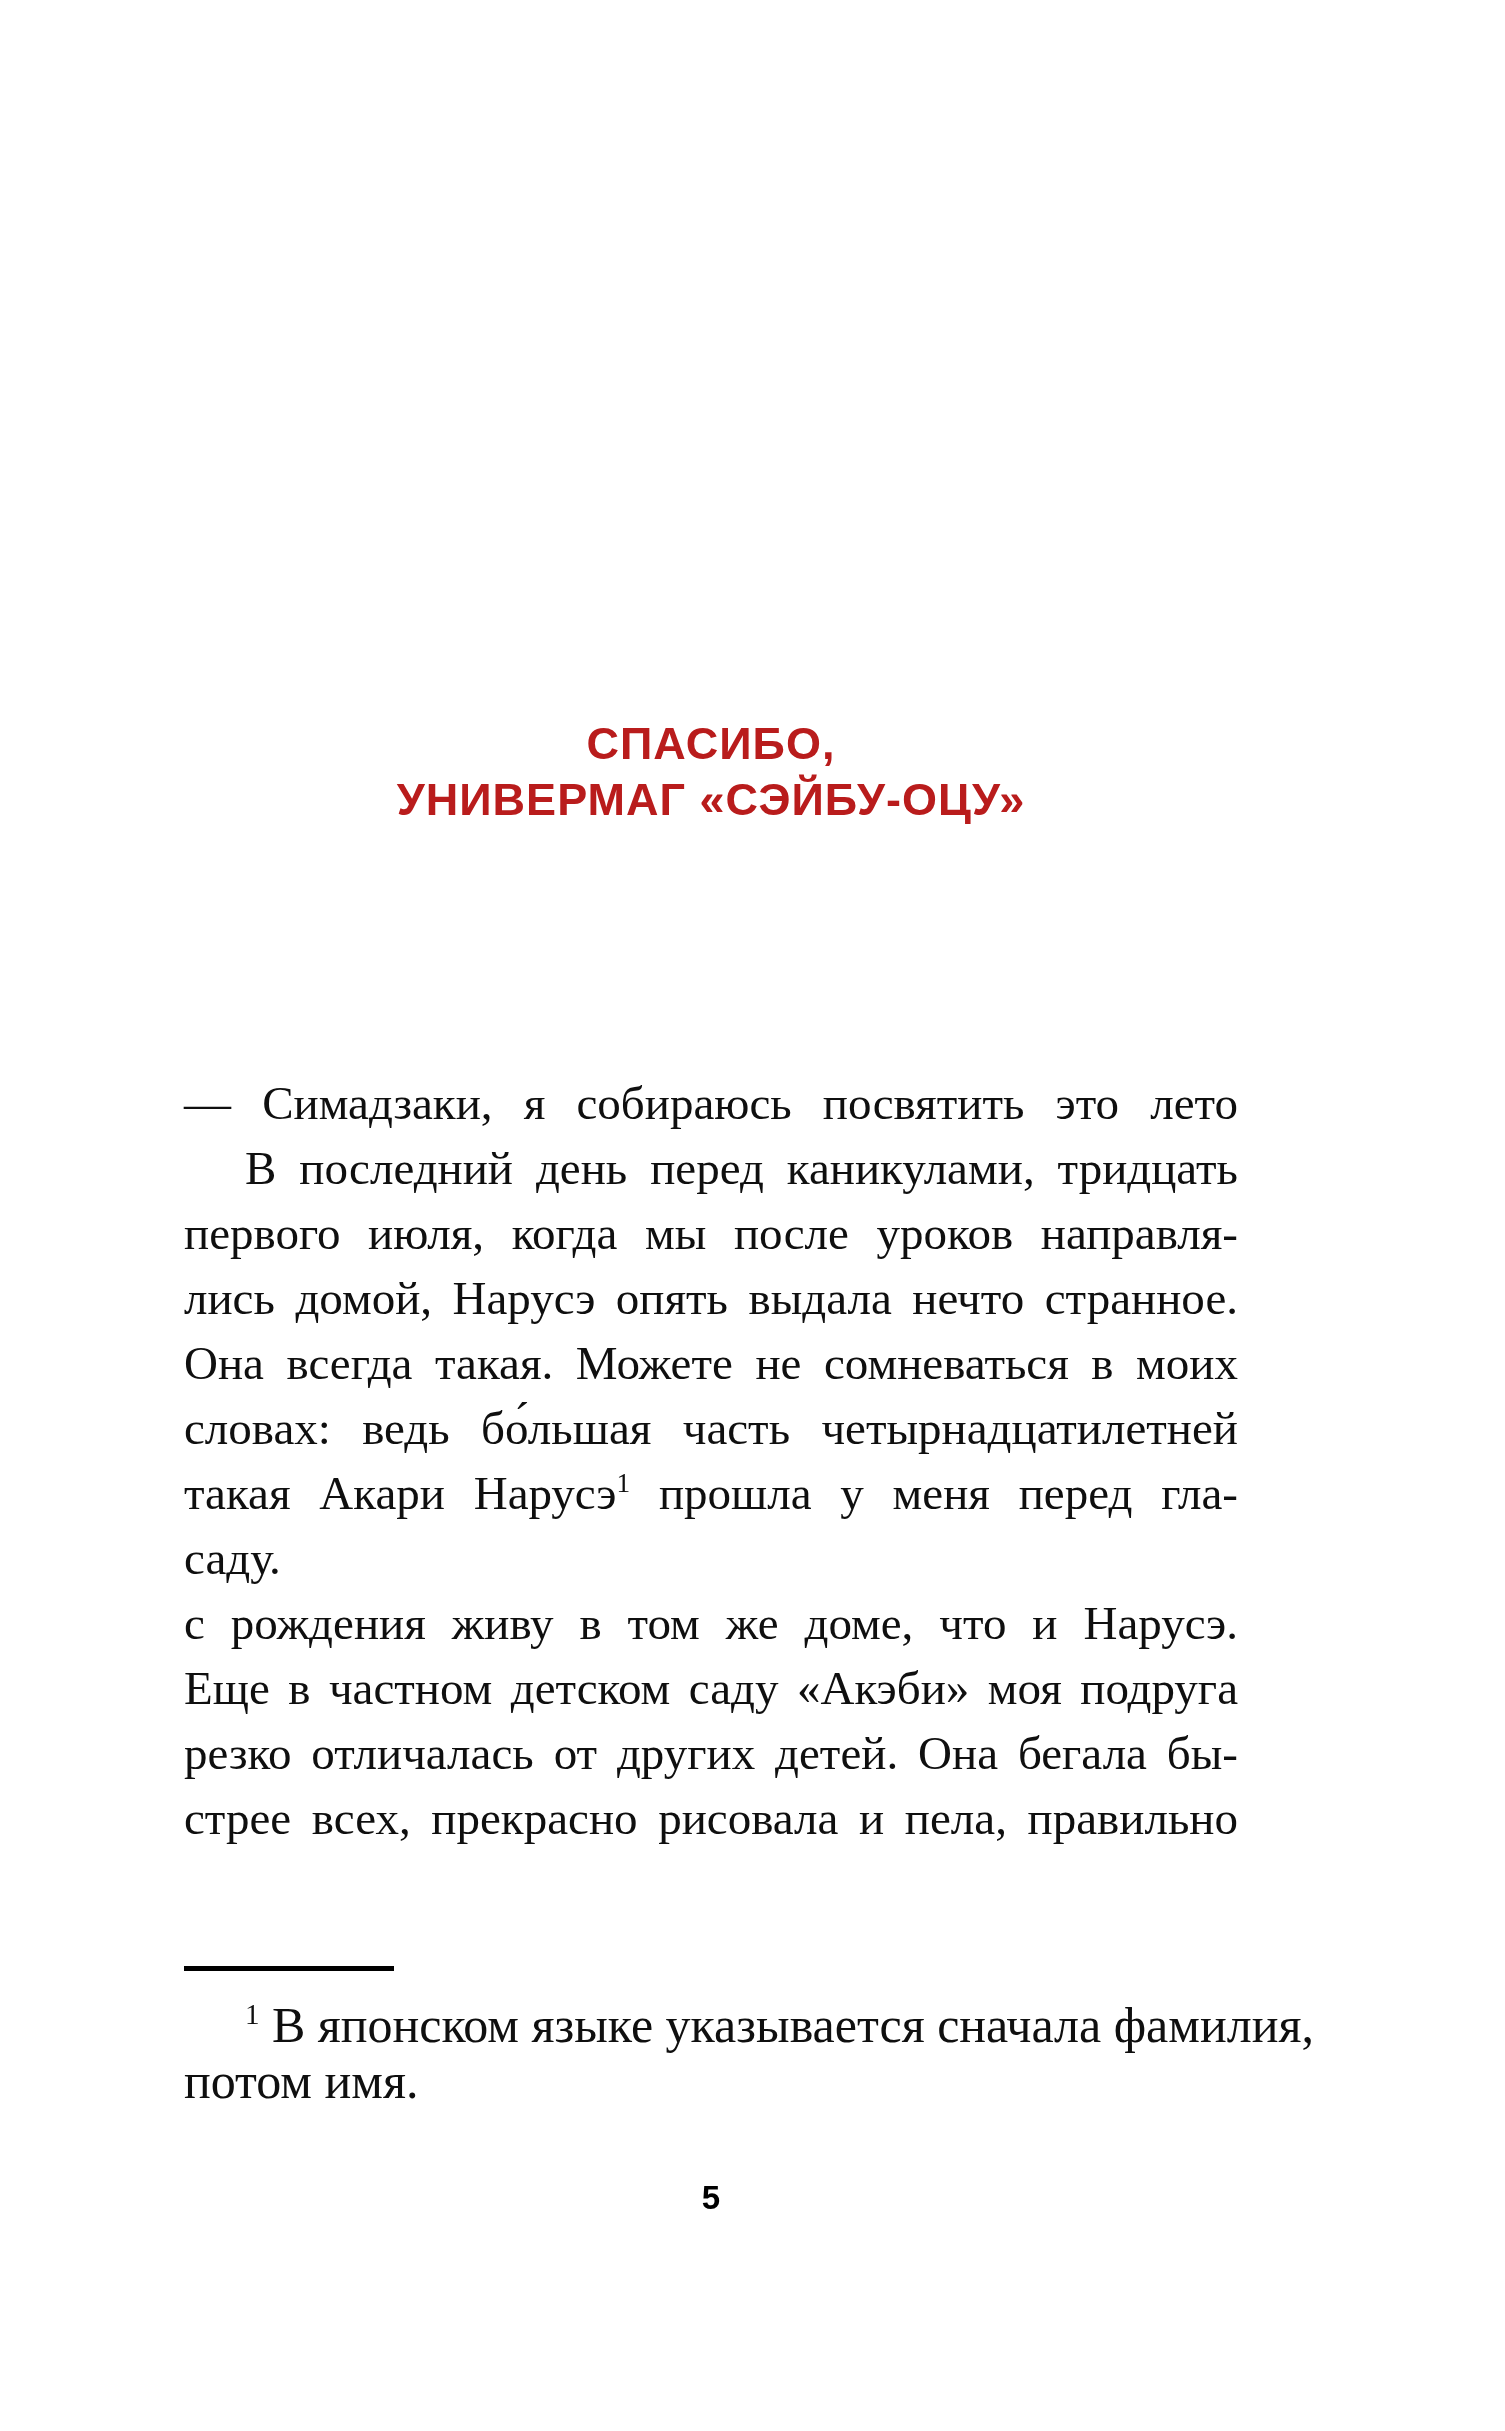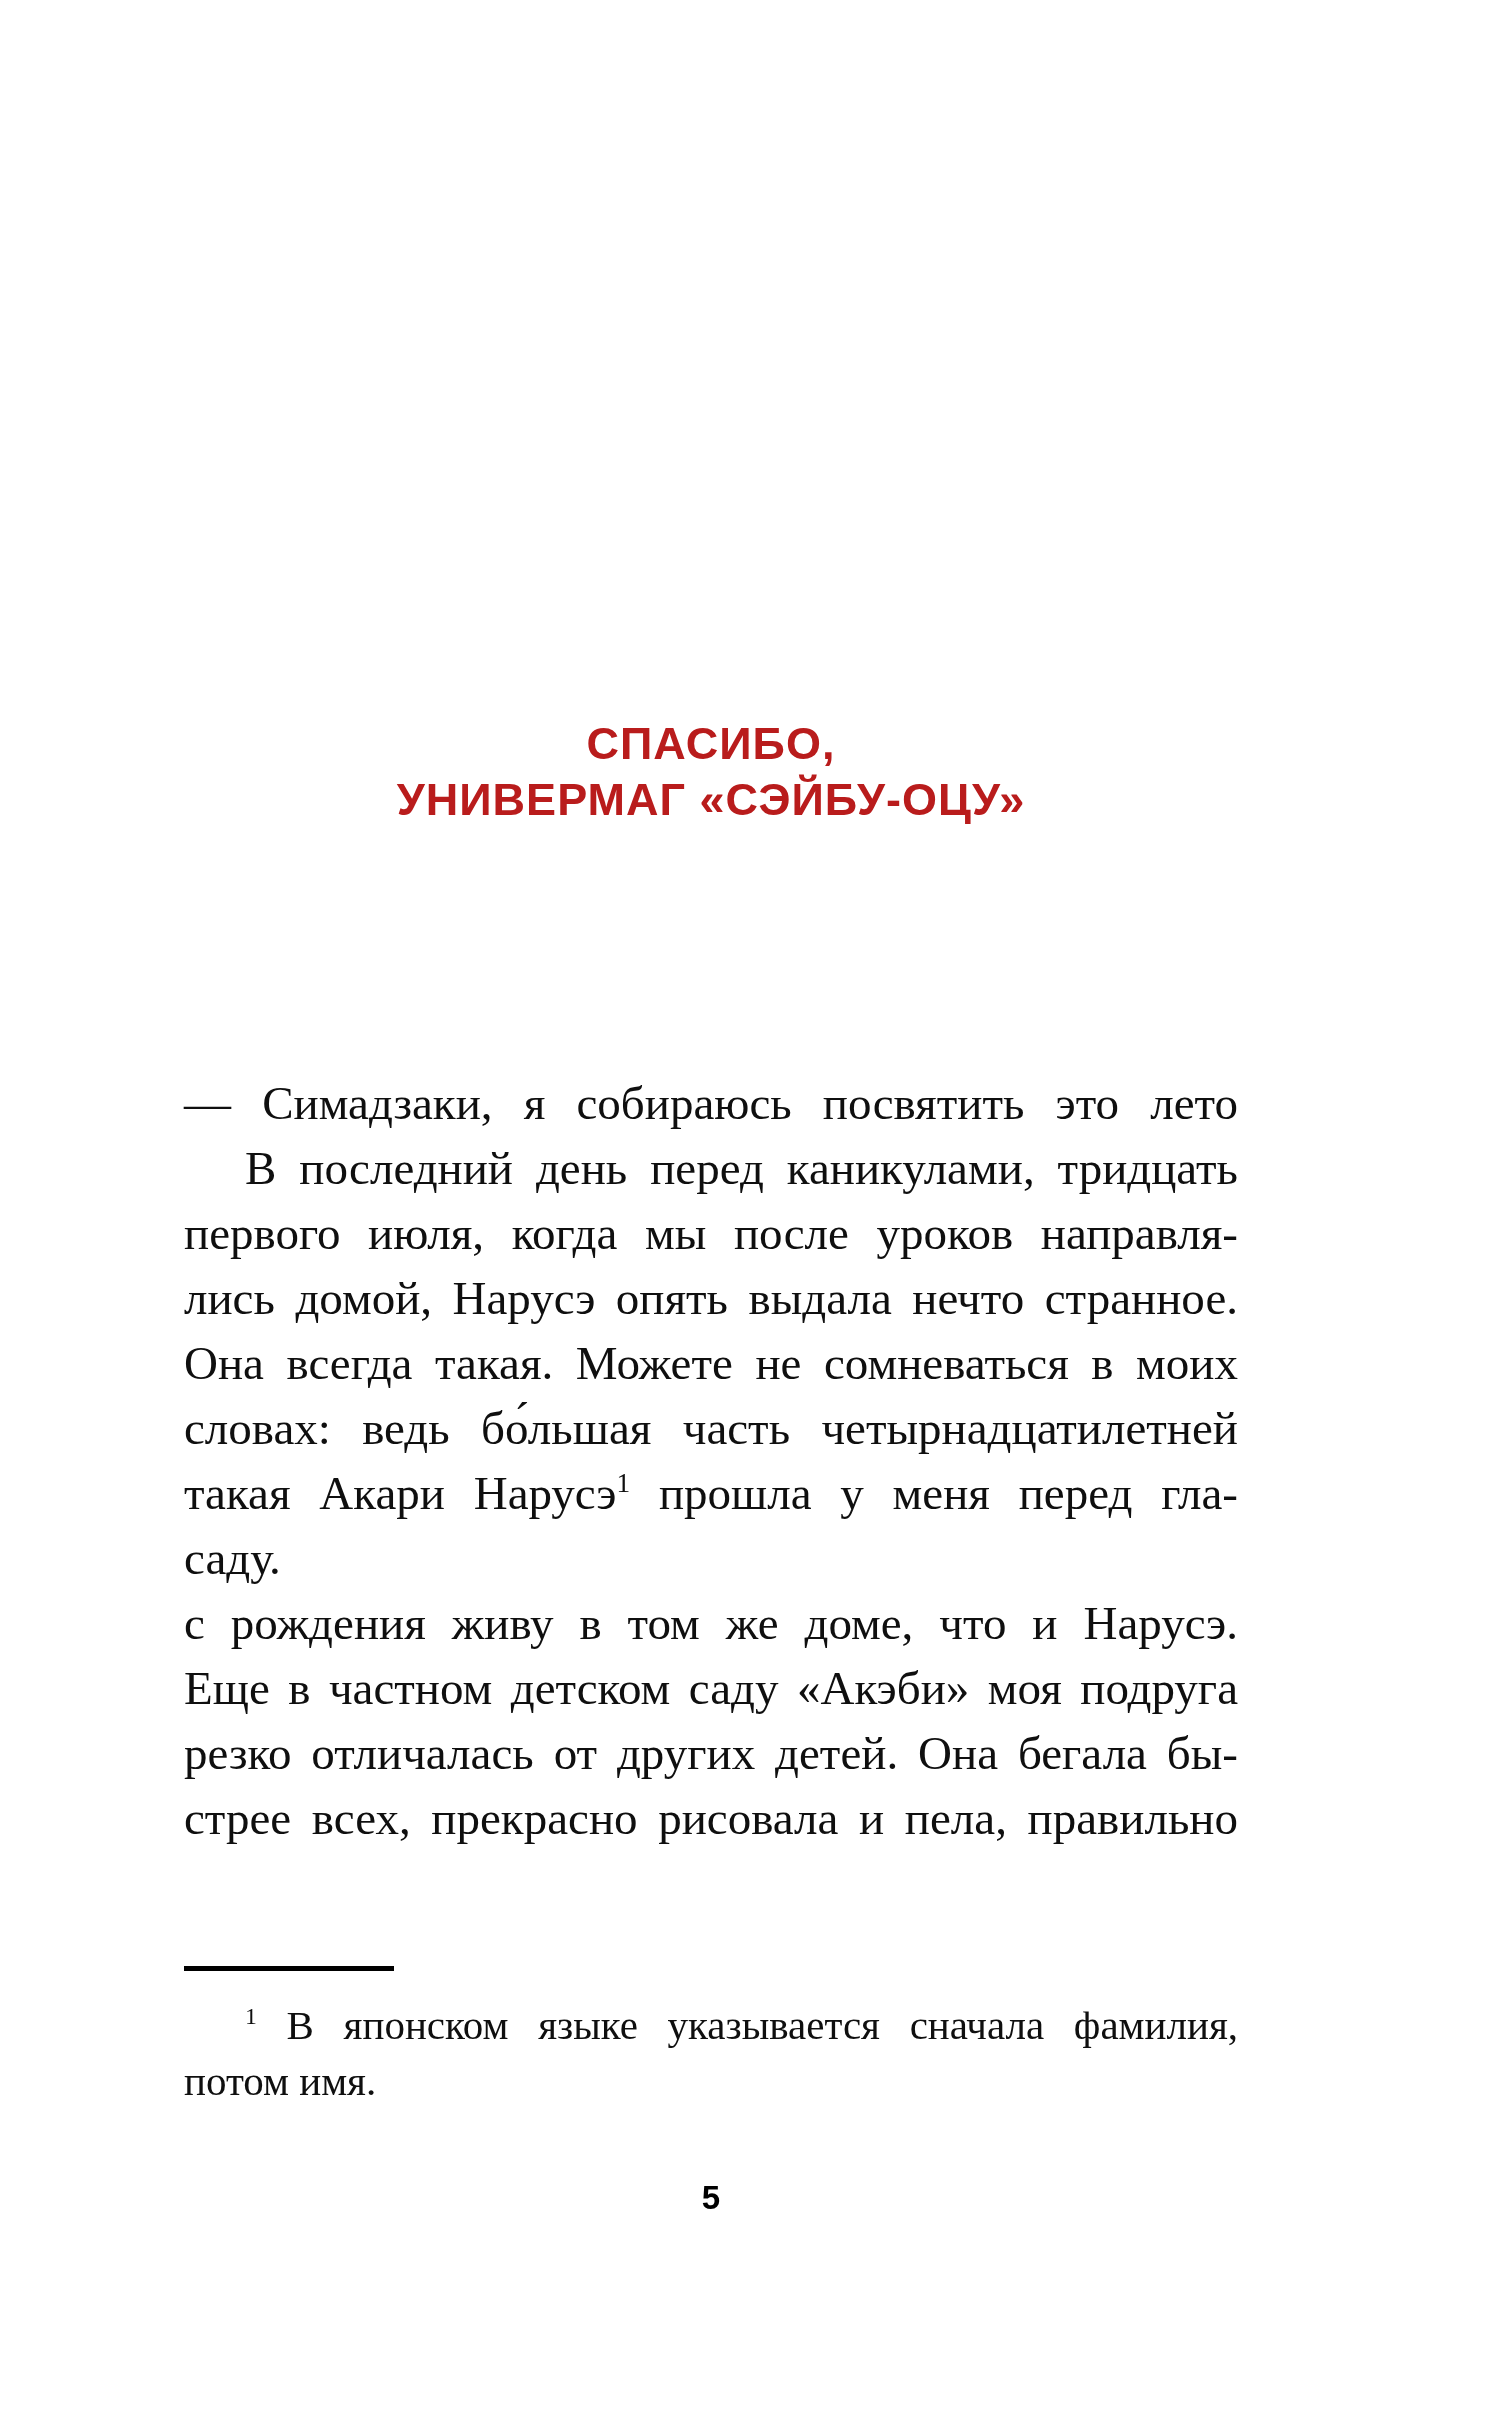--- a/index.html
+++ b/index.html
@@ -55,21 +55,21 @@
   .footnote-separator {
     position: absolute;
     left: 184px;
     top: 1966px;
     width: 210px;
     height: 4.9px;
     background: #000000;
   }
   .footnote {
     top: 1997px;
-    font-size: 41px;
+    font-size: 50px;
     line-height: 56px;
   }
   
   .page-number {
     top: 2180px;
     text-align: center;
     font-family: "Liberation Sans", sans-serif;
     font-weight: 700;
     font-size: 33px;
     line-height: 35px;

